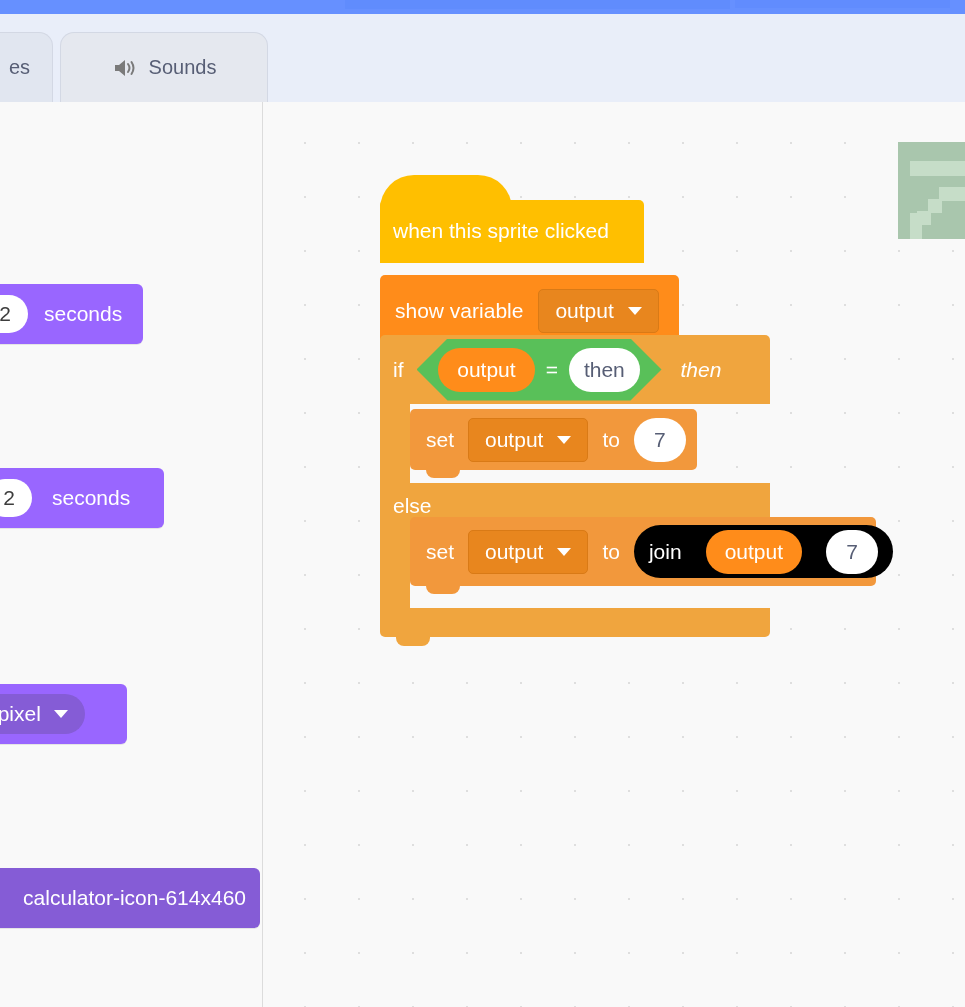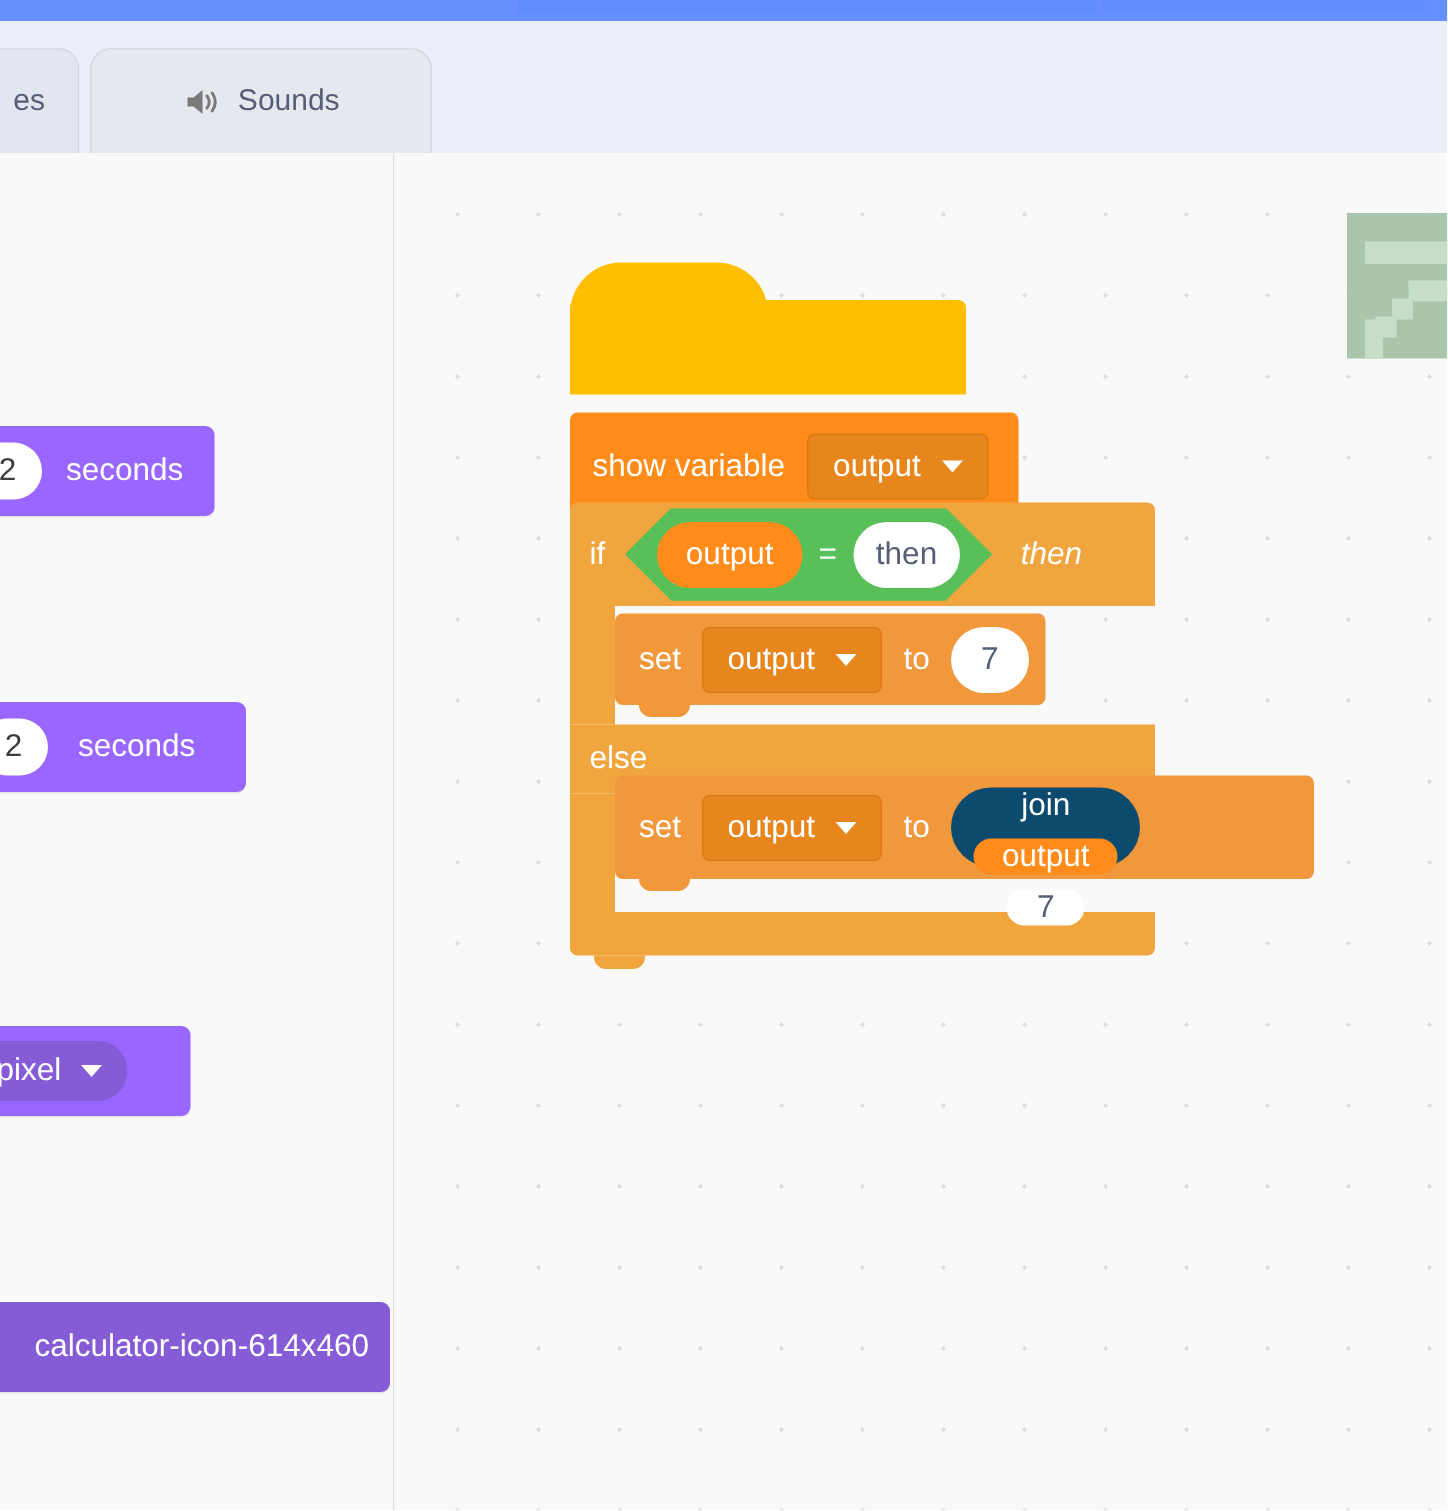--- a/index.html
+++ b/index.html
@@ -70,21 +70,21 @@
   .tab-costumes {
     left: -52px;
     width: 105px;
     background: #e1e6f0;
     padding-left: 10px;
     justify-content: flex-end;
     padding-right: 22px;
   }
   .tab-sounds {
     left: 60px;
-    width: 228px;
+    width: 208px;
     background: #e5e8ef;
   }
   .tab-label { white-space: nowrap; }
   .speaker-icon { display: block; width: 26px; height: 22px; }
 
   
   .palette {
     position: absolute;
     left: 0; top: 102px;
     width: 263px; height: 905px;
@@ -381,28 +381,27 @@
     border-radius: 5px;
     display: flex;
     align-items: center;
     padding: 0 16px;
     gap: 14px;
   }
   #blk-set1 .notch-bot, #blk-set2 .notch-bot { bottom: -8px; background: #f2983c; }
 
   
   .join-oval {
-    background: #0c4a6e;
+    background: #000000;
     border-radius: 100px;
     height: 53px;
     display: flex;
     align-items: center;
-    gap: 10px;
+    gap: 24px;
     padding: 0 15px;
-    flex-direction: column;
   }
 </style>
 </head>
 <body>
 
 <div id="app">
 
   <div class="menubar">
     <div class="menubar-ghost"></div>
     <div class="menubar-ghost2"></div>
@@ -462,20 +461,21 @@
     <i class="gp1"></i>
     <i class="gp2"></i>
     <i class="gp3"></i>
     <i class="gp4"></i>
     <i class="gp5"></i>
   </div>
 
   <div class="hat">
     <div class="hat-dome"></div>
     <div class="hat-body"></div>
+    <span class="blk-text hat-label">when this sprite clicked</span>
   </div>
 
   <div class="stack" id="blk-showvar">
     <span class="blk-text">show variable</span>
     <span class="var-dropdown">
       <span>output</span>
       <span class="caret"></span>
     </span>
     <span class="notch-bot"></span>
   </div>

